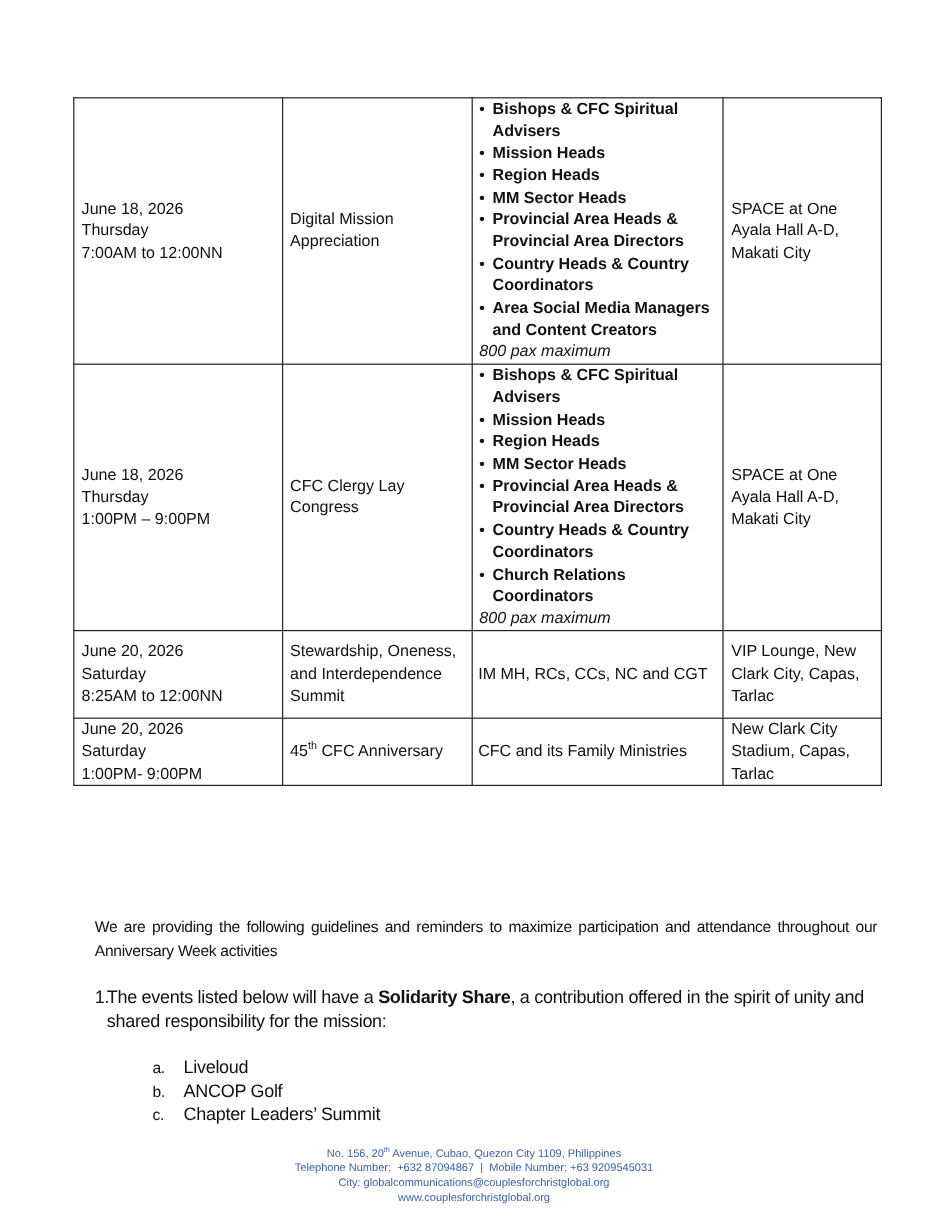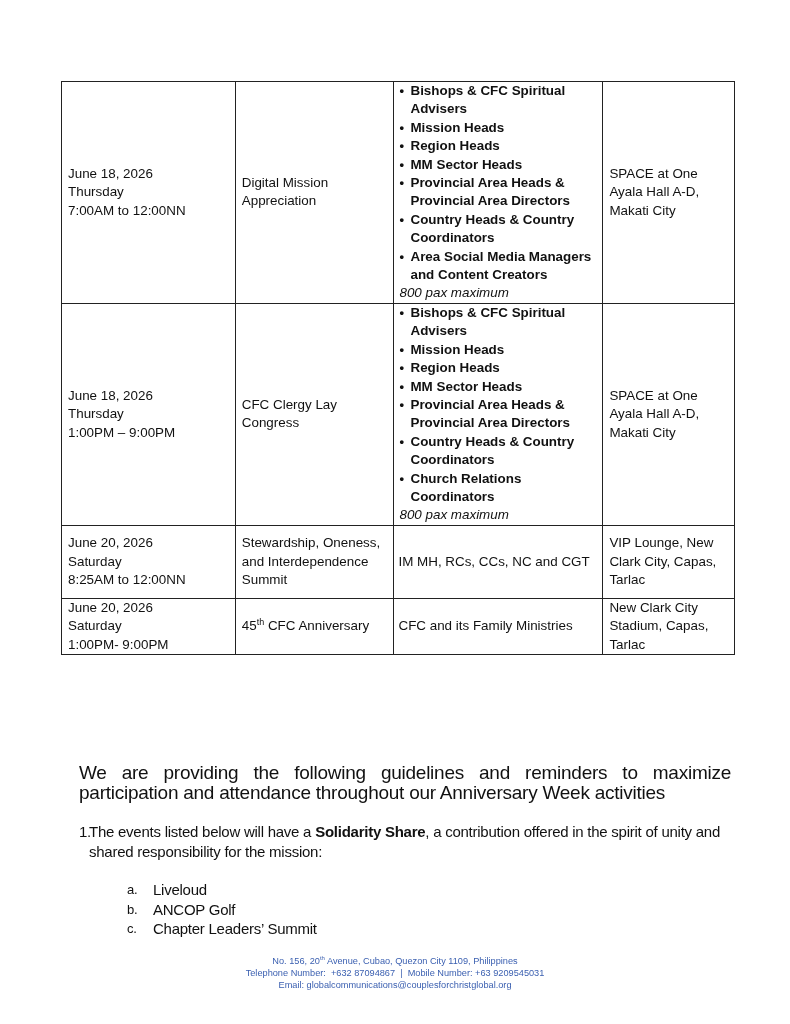--- a/index.html
+++ b/index.html
@@ -20,21 +20,21 @@
   .row-d td { height: 72px; }
   .row-e td { height: 55px; }
   ul.att { list-style: none; margin: 0; padding: 0; }
   ul.att li { position: relative; padding-left: 12px; font-weight: bold; }
   ul.att li::before { content: "\2022"; position: absolute; left: 1px; top: 0; font-size: 13px; }
   .cap { font-style: italic; padding-left: 1px; }
   sup { font-size: 9px; line-height: 0; }
 
   .intro {
     position: absolute; left: 79px; top: 763px; width: 652px;
-    font-size: 19px; line-height: 19.5px; text-align: justify;
+    font-size: 13px; line-height: 19.5px; text-align: justify;
     font-family: "Liberation Sans Narrow", "Liberation Sans", sans-serif;
     letter-spacing: -0.25px;
   }
   .item1 {
     position: absolute; left: 79px; top: 822px; width: 652px;
     font-size: 15px; line-height: 19.5px; letter-spacing: -0.25px;
   }
   .item1 .num { position: absolute; left: 0; top: 0; }
   .item1 .txt { margin-left: 10px; display: block; }
   .sublist { position: absolute; left: 127px; top: 880px; font-size: 15px; line-height: 19.5px; letter-spacing: -0.25px; }
@@ -131,14 +131,15 @@
 
 <div class="sublist">
   <div class="row"><span class="lt">a.</span><span>Liveloud</span></div>
   <div class="row"><span class="lt">b.</span><span>ANCOP Golf</span></div>
   <div class="row"><span class="lt">c.</span><span>Chapter Leaders’ Summit</span></div>
 </div>
 
 <div class="footer">
   <div><span>No. 156, 20</span><sup>th</sup><span> Avenue, Cubao, Quezon City 1109, Philippines</span></div>
   <div style="white-space:pre;">Telephone Number:  +632 87094867  |  Mobile Number: +63 9209545031</div>
-  <div>Email: globalcommunications@couplesforchristglobal.org</div>
+  <div>City: globalcommunications@couplesforchristglobal.org</div>
+  <div>www.couplesforchristglobal.org</div>
 </div>
 
 </body></html>

